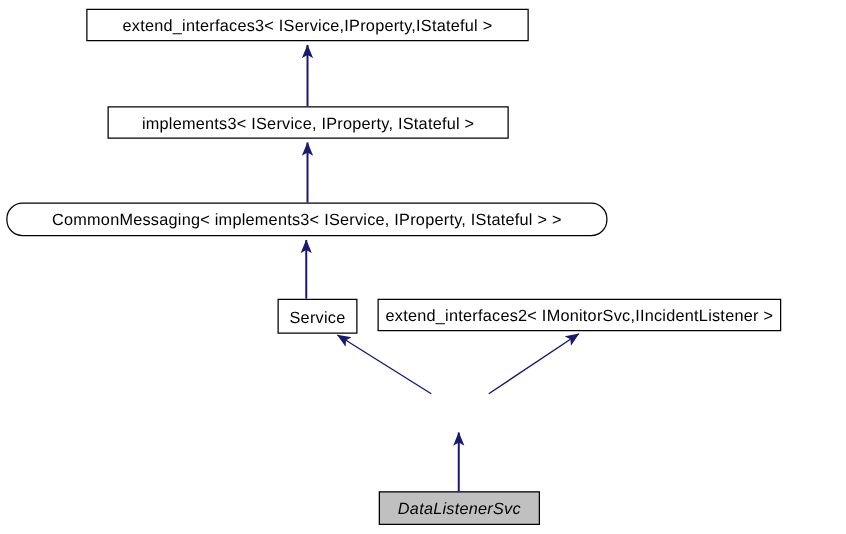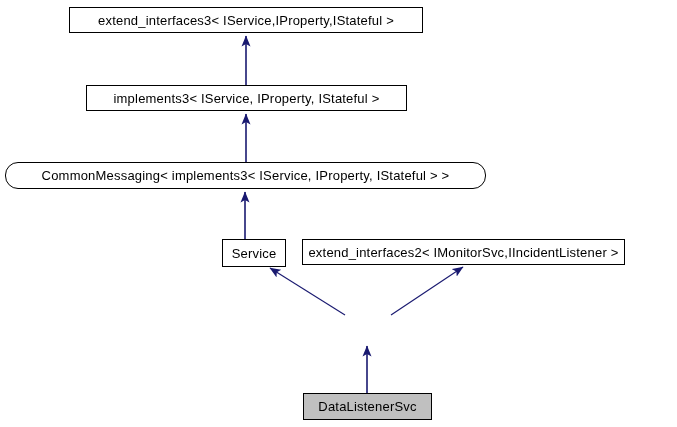--- a/index.html
+++ b/index.html
@@ -39,20 +39,21 @@
     letter-spacing: 0.2px;
     white-space: nowrap;
     display: flex;
     align-items: center;
     justify-content: center;
     cursor: pointer;
   }
   .node.selected {
     background: #c0c0c0;
     cursor: default;
+    font-style: italic;
   }
   #node-0 { left: 69px;  top: 7px;   width: 354px; height: 26px; }
   #node-1 { left: 86px;  top: 85px;  width: 321px; height: 26px; }
   #node-2 { left: 5px;   top: 162px; width: 481px; height: 27px; border-radius: 13px; }
   #node-3 { left: 210px; top: 239px; width: 64px;  height: 28px; margin-left: 12px; }
   #node-4 { left: 302px; top: 239px; width: 323px; height: 26px; }
   #node-5 { left: 187px; top: 316px; width: 362px; height: 27px; }
   #node-6 { left: 303px; top: 393px; width: 129px; height: 27px; }
 </style>
 </head>

